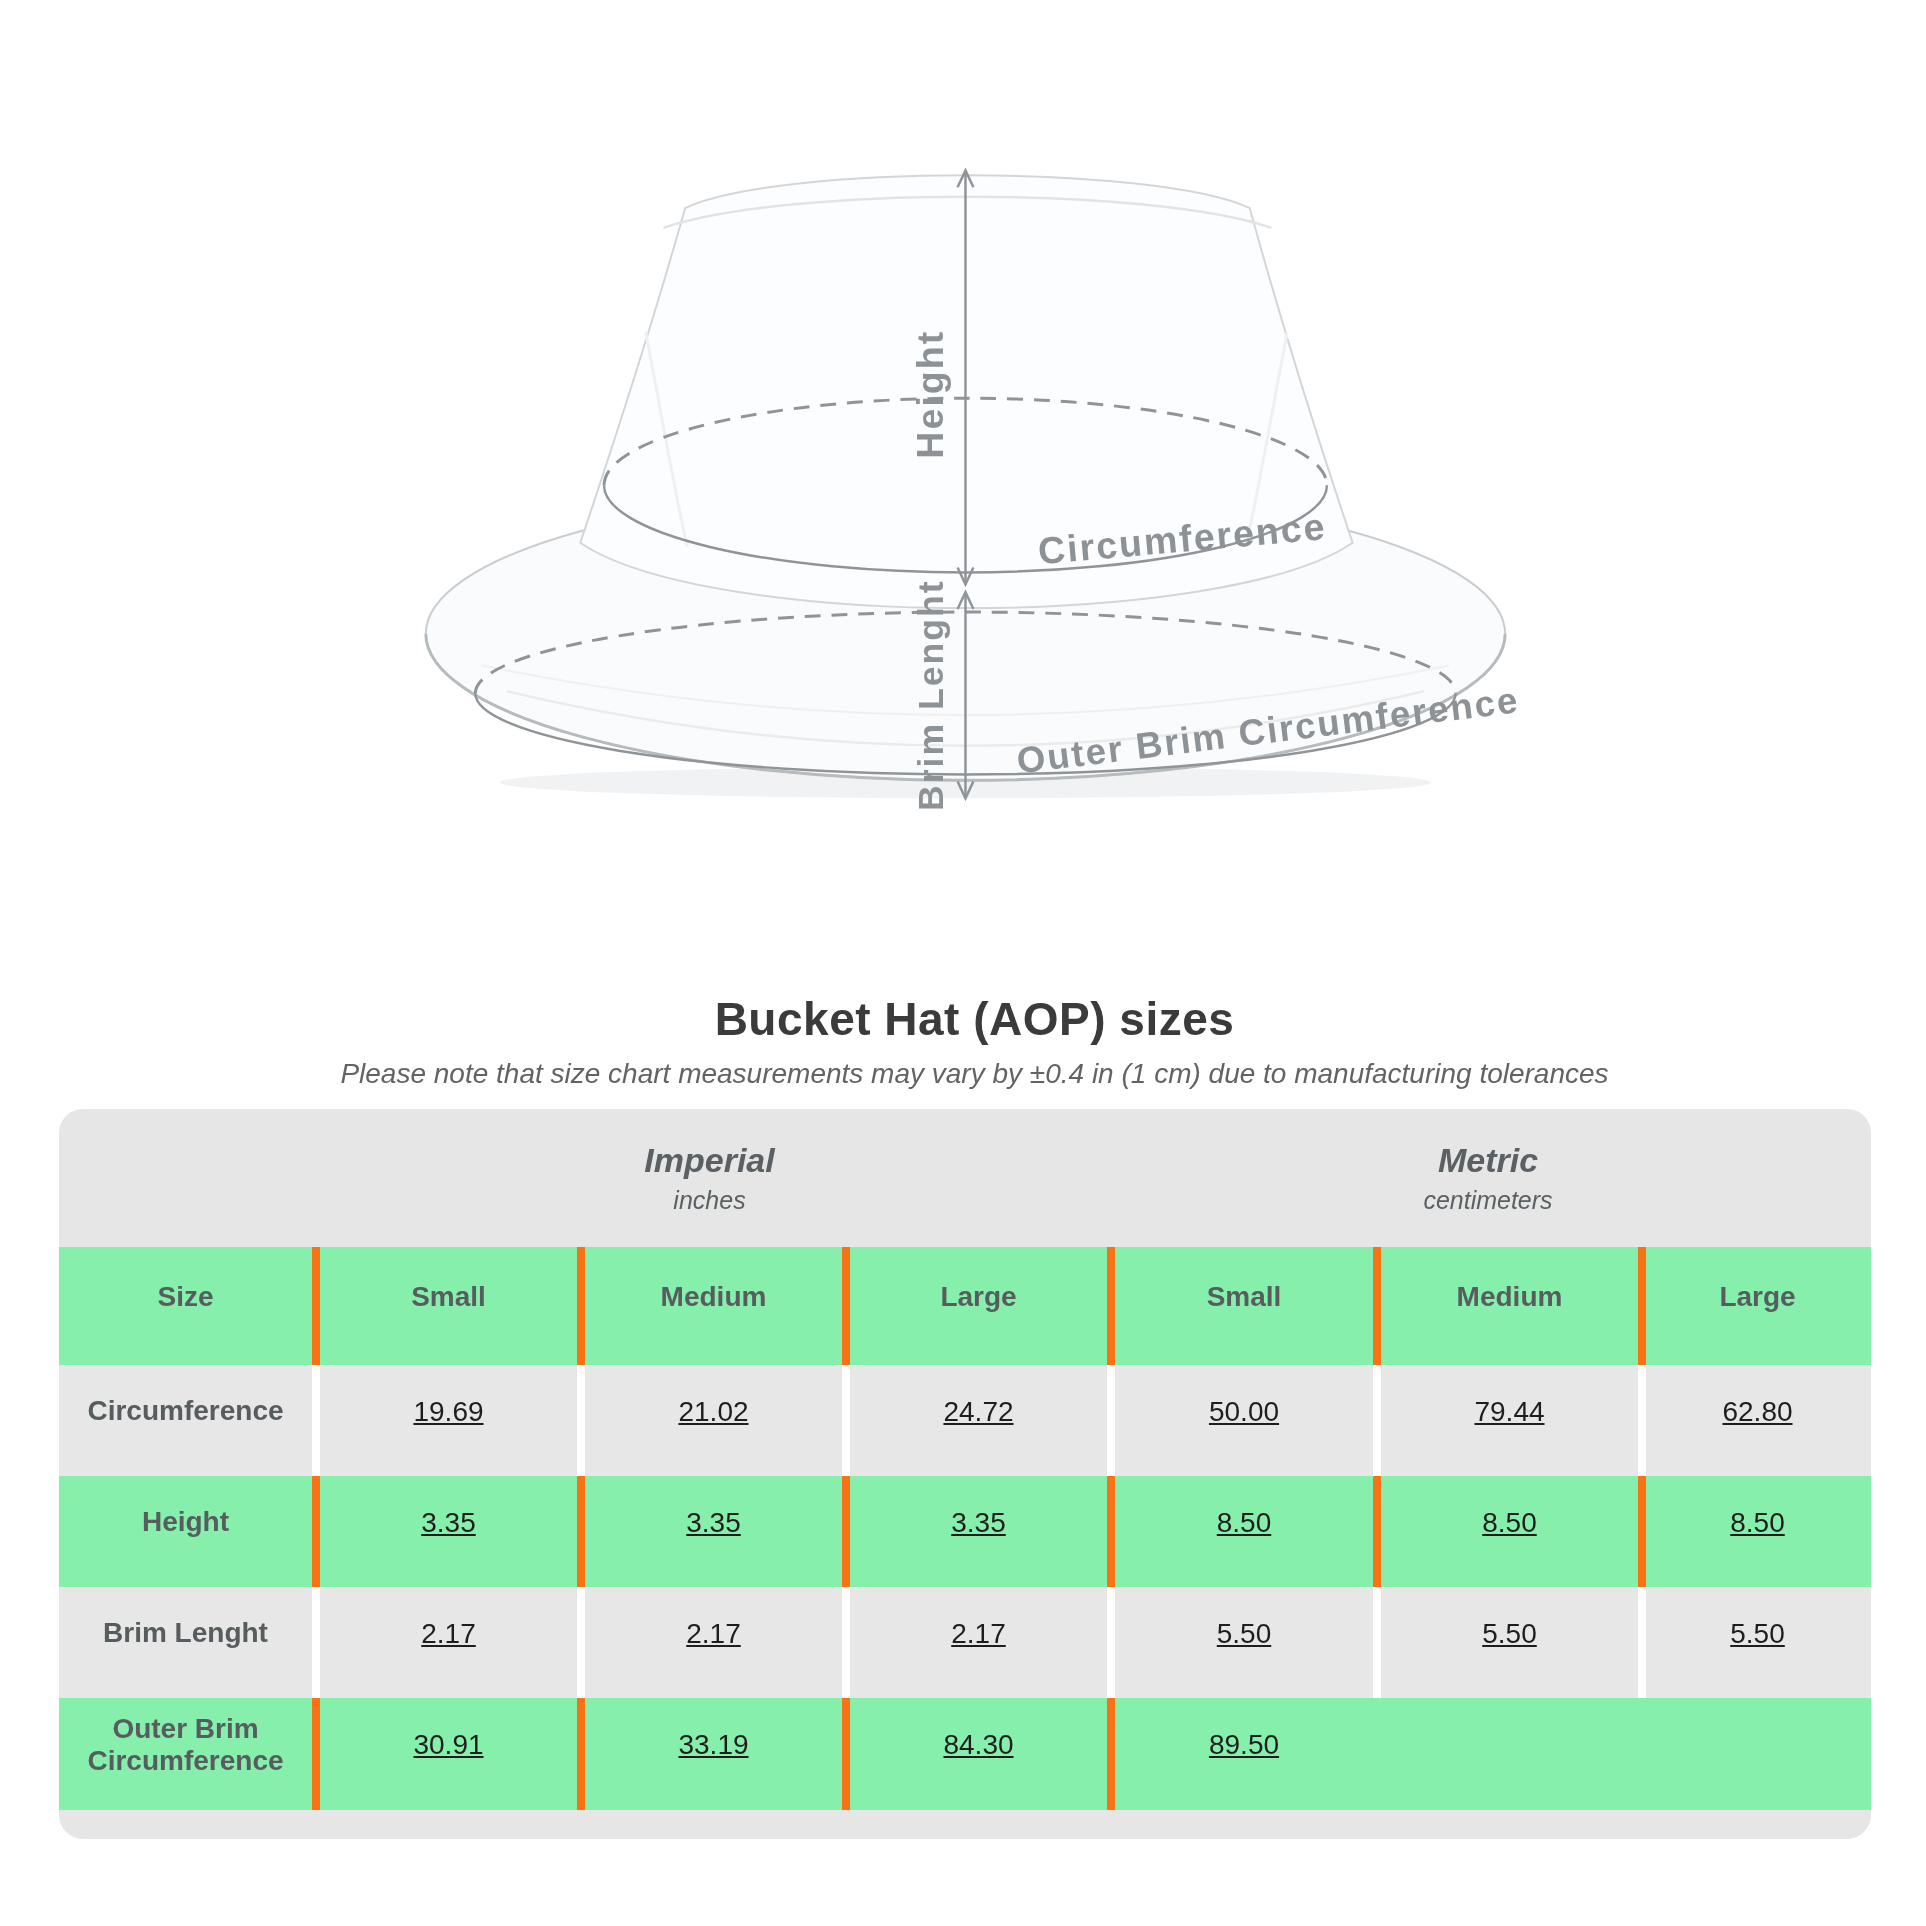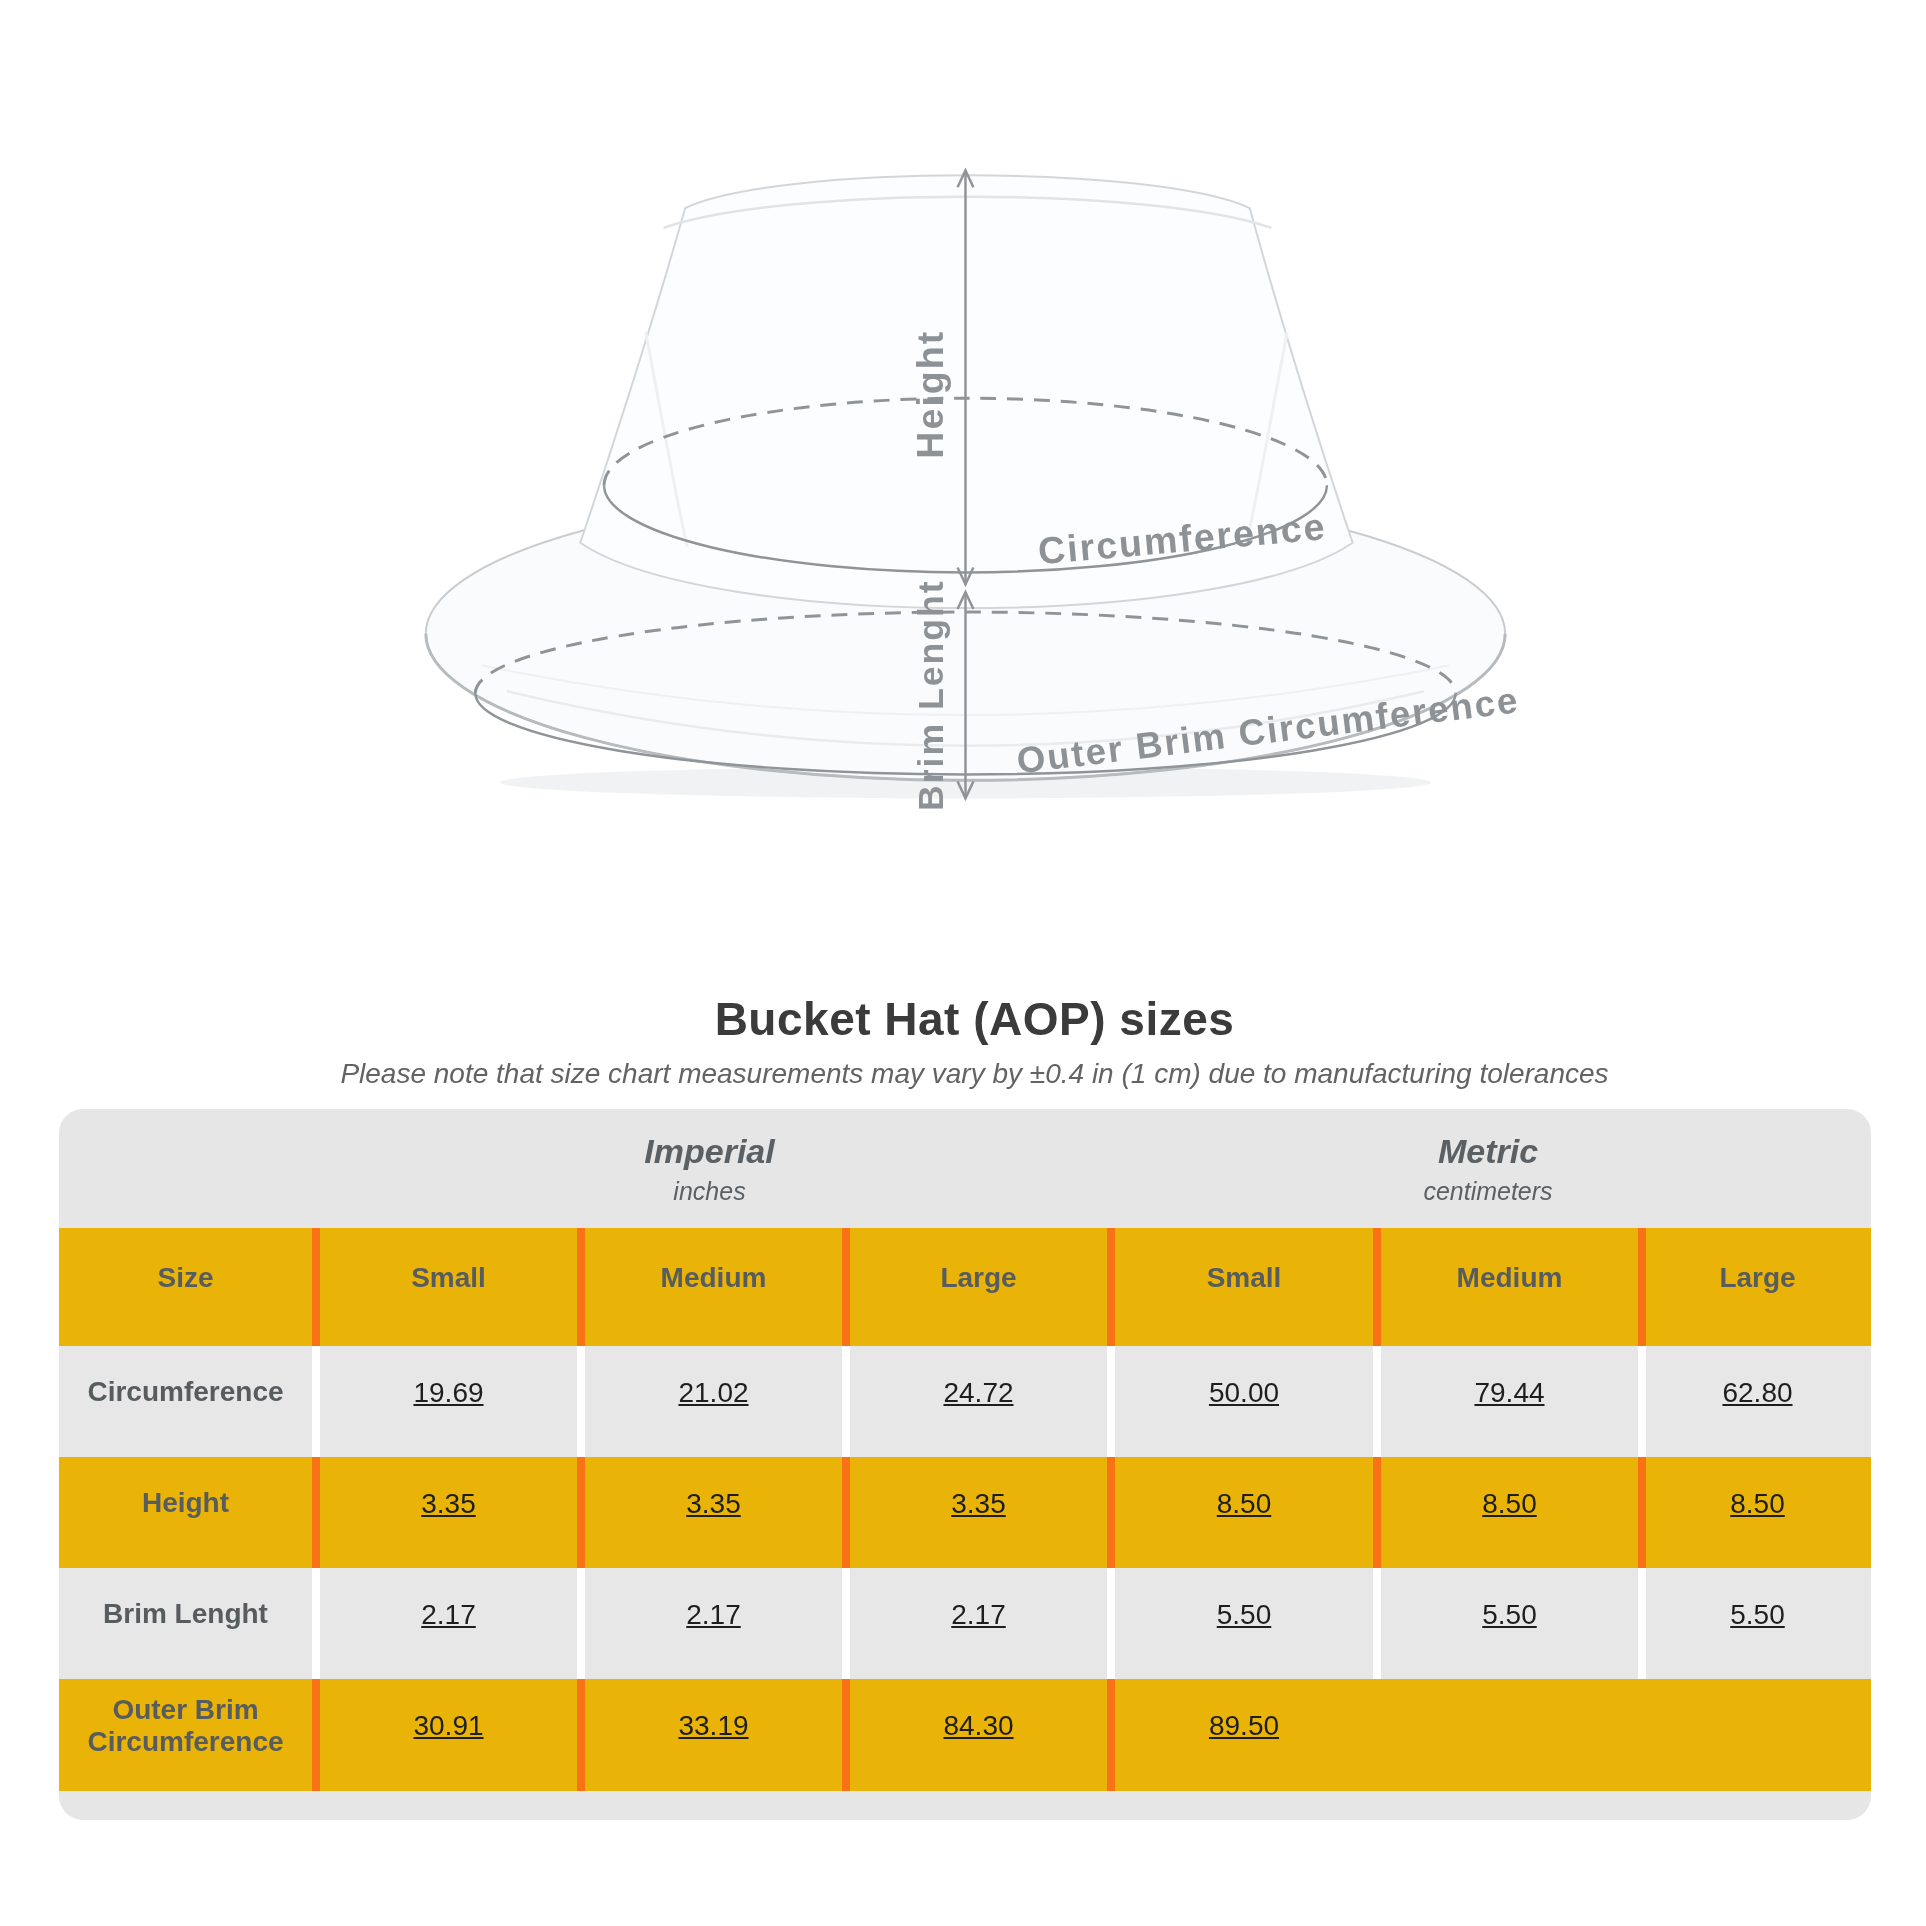--- a/index.html
+++ b/index.html
@@ -56,21 +56,21 @@
     top: 1109px;
     width: 1812px;
     border-radius: 24px;
     overflow: hidden;
   }
   .tgrid {
     display: grid;
     grid-template-columns: 253px 265px 265px 265px 266px 265px 231px;
   }
   .band {
-    height: 119px;
+    height: 138px;
     background: #e6e6e6;
   }
   .band-group {
     display: flex;
     flex-direction: column;
     align-items: center;
     justify-content: center;
     color: #5a6063;
   }
   .band-group.imperial { grid-column: 2 / span 3; }
@@ -78,21 +78,21 @@
   .band-label {
     font-size: 34px;
     font-weight: bold;
     font-style: italic;
   }
   .band-sublabel {
     font-size: 25px;
     font-style: italic;
     margin-top: 6px;
   }
-  .trow { background: #eab308; }
+  .trow { background: #86efac; }
   .trow.header { height: 118px; }
   .trow.r1 { height: 111px; }
   .trow.last { height: 112px; }
   .trow.gray { background: #e7e7e7; }
   .cell {
     display: flex;
     align-items: center;
     justify-content: center;
     text-align: center;
     padding-bottom: 18px;

